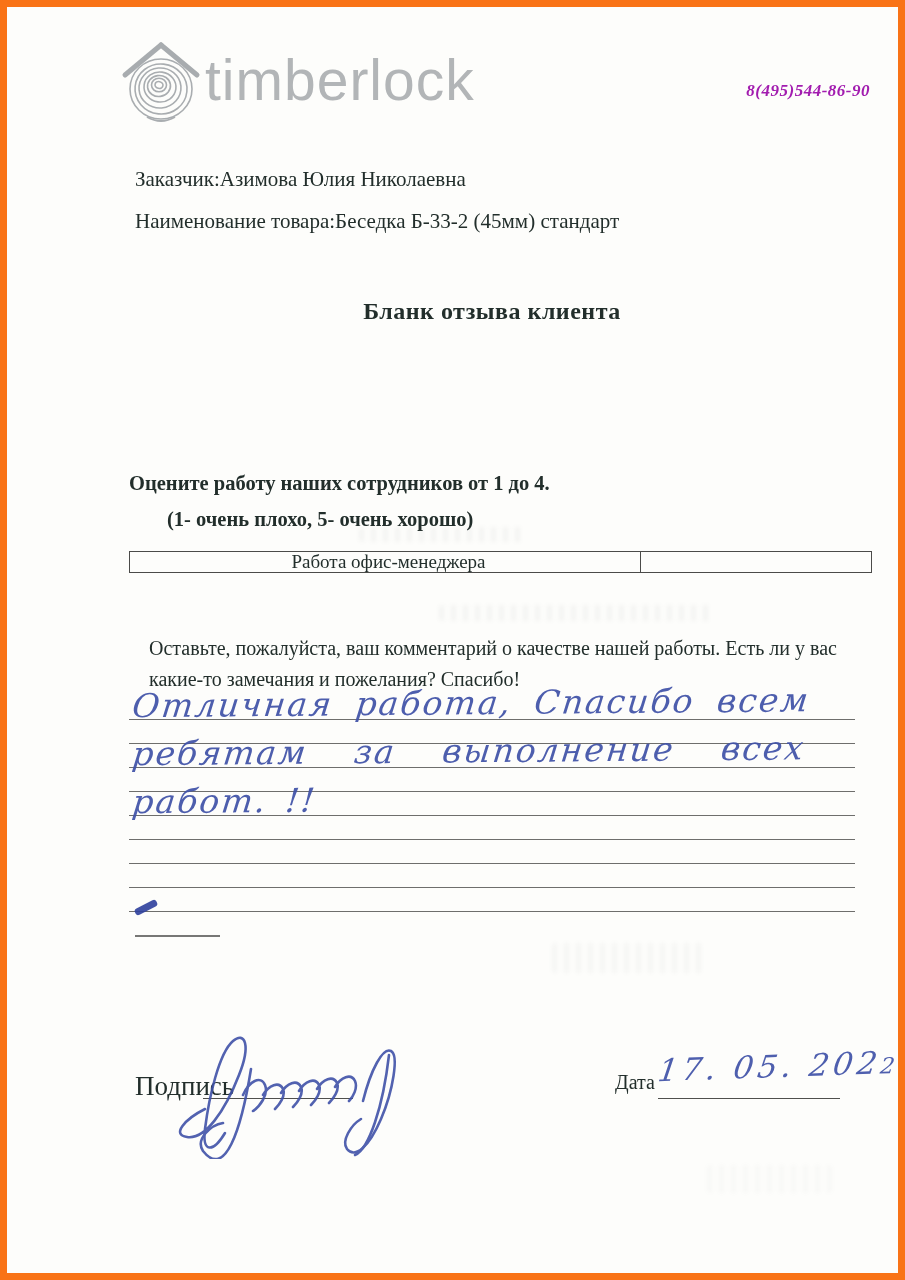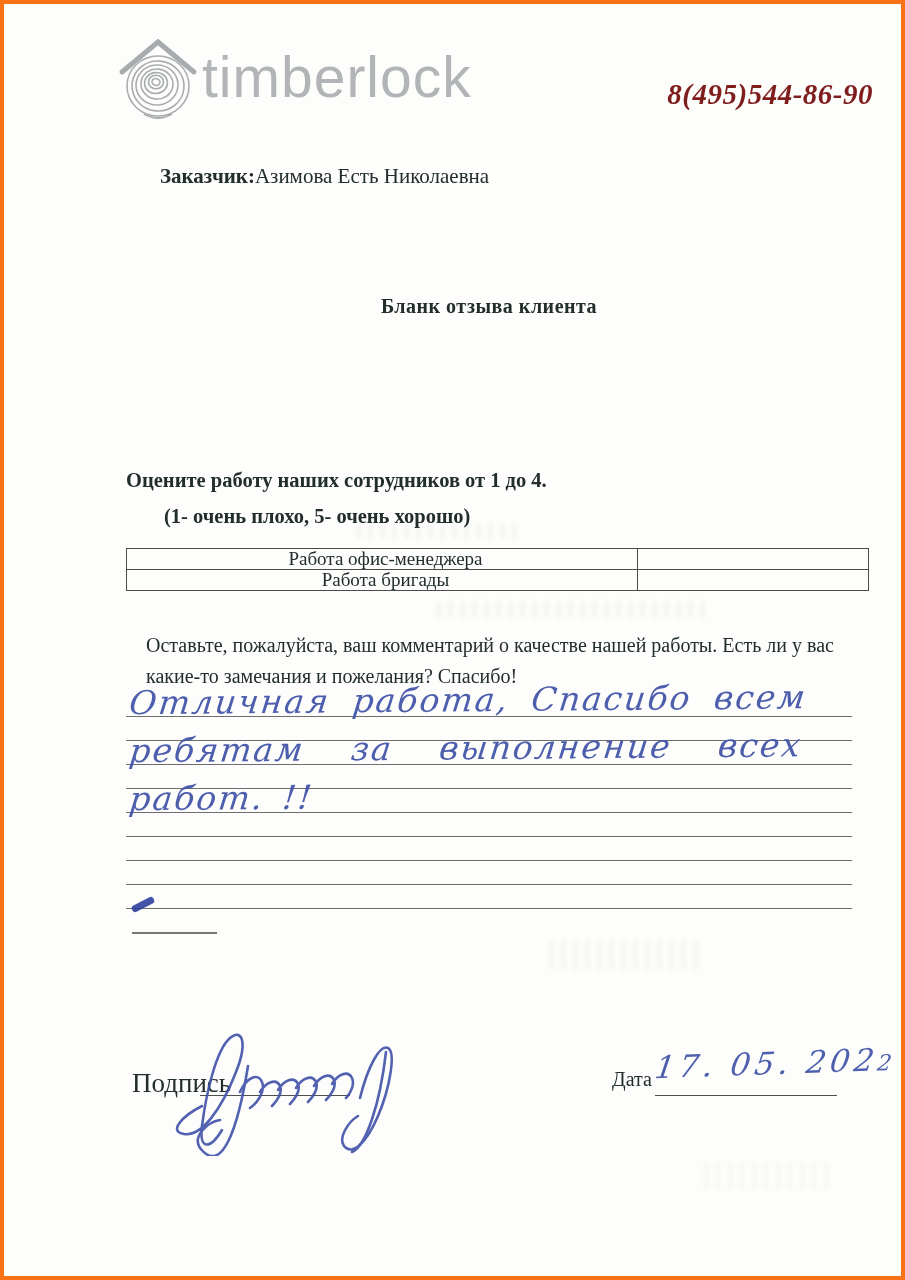--- a/index.html
+++ b/index.html
@@ -1,48 +1,48 @@
 <!DOCTYPE html>
 <html><head>
 <meta charset="utf-8">
 <style>
   html,body{margin:0;padding:0;background:#e9e9e7;}
   .sheet{
     position:relative;
     width:905px;height:1280px;
     margin:0 auto;
     background:#fdfdfb;
-    border:4px solid #f97316;
+    border:7px solid #f97316;
     box-sizing:border-box;
     font-family:"Liberation Serif", serif;
     color:#222e2b;
     overflow:hidden;
   }
   
   .logo-icon{position:absolute;left:110px;top:30px;width:88px;height:86px;}
   .logo-text{
     position:absolute;left:198px;top:40px;
     font-family:"Liberation Sans", sans-serif;
     font-size:57px;font-weight:400;letter-spacing:1px;
     color:#b2b5b7;
   }
   .phone{
     position:absolute;right:28px;top:74px;
     font-weight:bold;font-style:italic;
-    font-size:29px;color:#7f1d1d;letter-spacing:.5px;
+    font-size:17px;color:#a21caf;letter-spacing:.5px;
   }
   
   .meta-line{position:absolute;left:128px;font-size:21px;}
-  .meta-line .lbl{font-weight:bold;margin-left:28px;}
+  .meta-line .lbl{font-weight:normal;}
   .meta-customer{top:160px;}
   .meta-product{top:202px;}
   
   .form-title{
     position:absolute;left:122px;top:291px;width:726px;
-    text-align:center;font-weight:bold;font-size:20px;letter-spacing:.5px;
+    text-align:center;font-weight:bold;font-size:24px;letter-spacing:.5px;
   }
   .intro{
     position:absolute;left:122px;top:372px;width:726px;
     font-size:21px;line-height:1.6;text-align:justify;text-indent:24px;
   }
   .rate-heading{position:absolute;left:122px;top:465px;font-weight:bold;font-size:20.5px;}
   .rate-scale{position:absolute;left:160px;top:501px;font-weight:bold;font-size:20.5px;text-align:center;}
   table.rate{
     position:absolute;left:122px;top:544px;width:726px;
     border-collapse:collapse;table-layout:fixed;
@@ -119,35 +119,34 @@
         <ellipse cx="42" cy="48" rx="7.5" ry="6.8"></ellipse>
         <ellipse cx="42" cy="48" rx="4" ry="3.4" transform="rotate(12 42 48)"></ellipse>
         <path d="M30 80 q14 8 28 0" stroke-width="2"></path>
       </g>
     </svg>
   </span>
   <div class="logo-text">timberlock</div>
   <div class="phone">8(495)544-86-90</div>
 
   <div class="meta-line meta-customer">
-    <span class="lbl">Заказчик:</span><span>Азимова Есть Николаевна</span>
+    <span class="lbl">Заказчик:</span><span>Азимова Юлия Николаевна</span>
+  </div>
+  <div class="meta-line meta-product">
+    <span class="lbl">Наименование товара:</span><span>Беседка Б-33-2 (45мм) стандарт</span>
   </div>
 
   <div class="form-title">Бланк отзыва клиента</div>
   <div class="rate-heading">Оцените работу наших сотрудников от 1 до 4.</div>
   <div class="rate-scale">(1- очень плохо, 5- очень хорошо)</div>
 
   <table class="rate">
     <tbody>
         <tr>
       <td class="c-label">Работа  офис-менеджера</td>
-      <td class="c-value"></td>
-    </tr>
-    <tr>
-      <td class="c-label">Работа бригады</td>
       <td class="c-value"></td>
     </tr>
   </tbody>
     </table>
 
   <div class="comment-prompt">Оставьте, пожалуйста, ваш комментарий о качестве нашей работы. Есть ли у вас какие-то замечания и пожелания? Спасибо!</div>
 
   <div class="rline" style="top:712px"></div>
   <div class="rline" style="top:736px"></div>
   <div class="rline" style="top:760px"></div>

